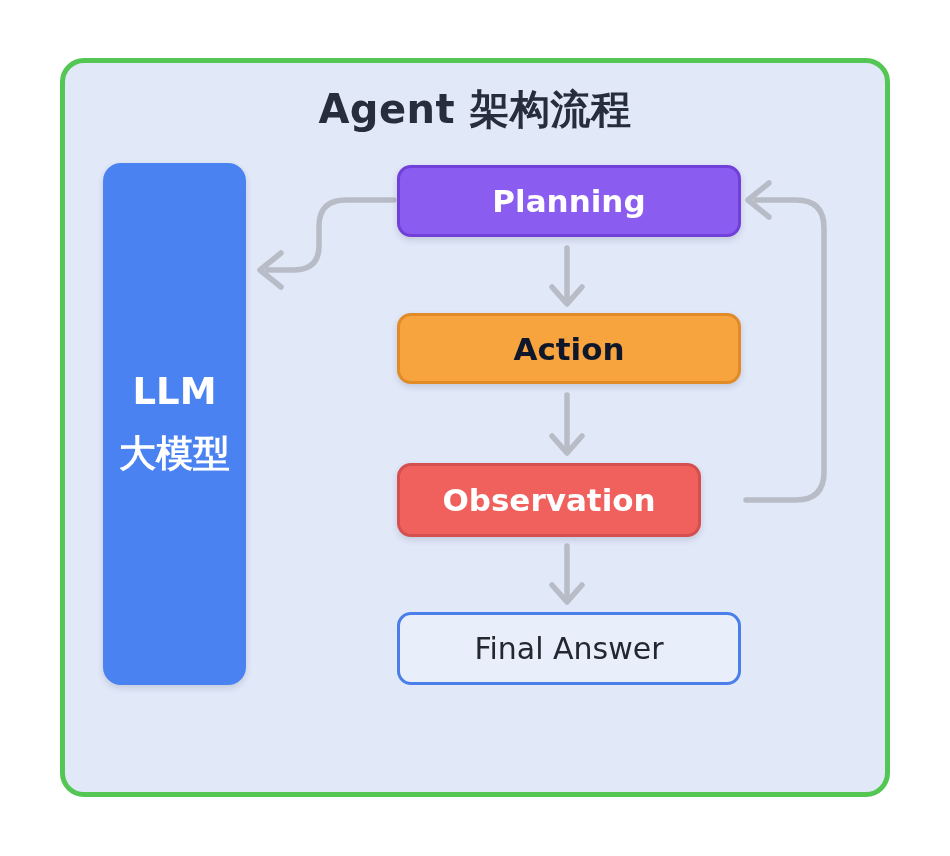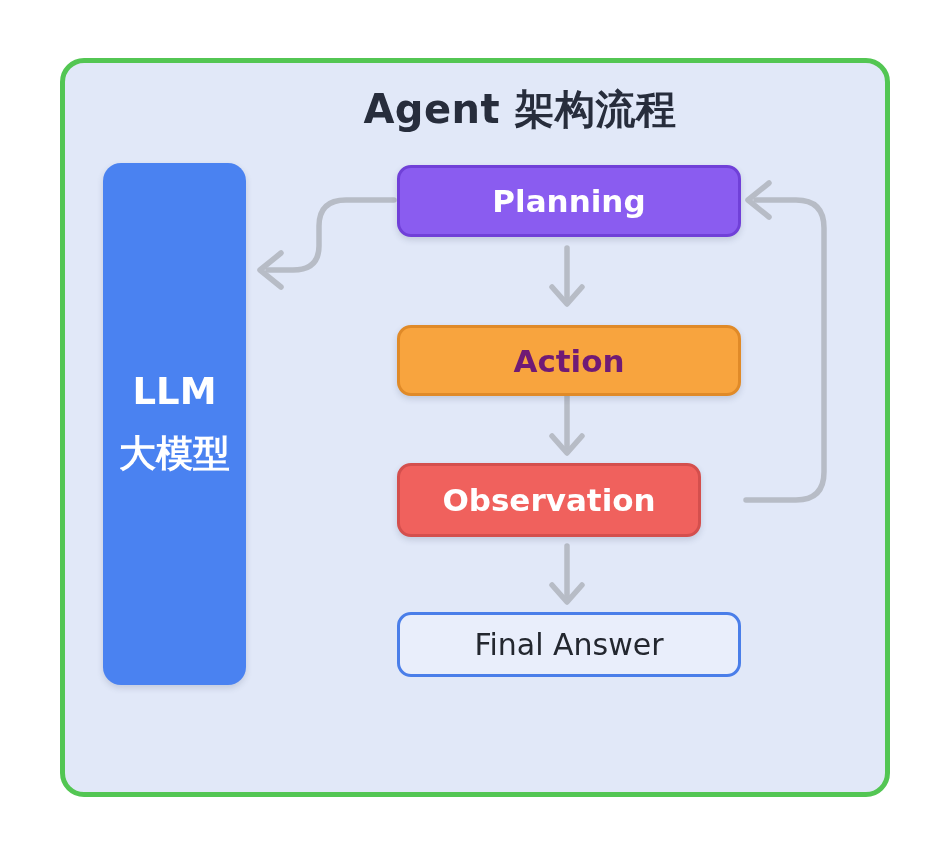--- a/index.html
+++ b/index.html
@@ -23,21 +23,20 @@
 
   .title {
     position: absolute;
     left: 60px; top: 82px;
     width: 830px;
     text-align: center;
     font-size: 40px;
     font-weight: 700;
     color: #272d3c;
     letter-spacing: 0.5px;
-    margin-left: 45px;
   }
 
   .node {
     position: absolute;
     display: flex;
     align-items: center;
     justify-content: center;
     border-radius: 14px;
     box-shadow: 0 3px 6px rgba(55, 65, 100, 0.18);
   }
@@ -58,43 +57,43 @@
     left: 397px; top: 165px;
     width: 344px; height: 72px;
     background: #8a5cf0;
     border: 3px solid #7040d8;
     color: #ffffff;
     font-size: 31px;
     font-weight: 700;
   }
 
   .node-action {
-    left: 397px; top: 325px;
+    left: 397px; top: 313px;
     width: 344px; height: 71px;
     background: #f8a43e;
     border: 3px solid #e08a28;
-    color: #701a75;
+    color: #0f172a;
     font-size: 31px;
     font-weight: 700;
     text-align: right;
   }
 
   .node-observation {
     left: 397px; top: 463px;
     width: 304px; height: 74px;
     background: #f0615d;
     border: 3px solid #d44f4d;
     color: #ffffff;
     font-size: 31px;
     font-weight: 700;
   }
 
   .node-final {
     left: 397px; top: 612px;
-    width: 344px; height: 65px;
+    width: 344px; height: 73px;
     background: #e9eefb;
     border: 3.5px solid #4a7ee9;
     color: #23272f;
     font-size: 30px;
     font-weight: 400;
     box-shadow: none;
   }
 
   .edges-layer {
     position: absolute;

